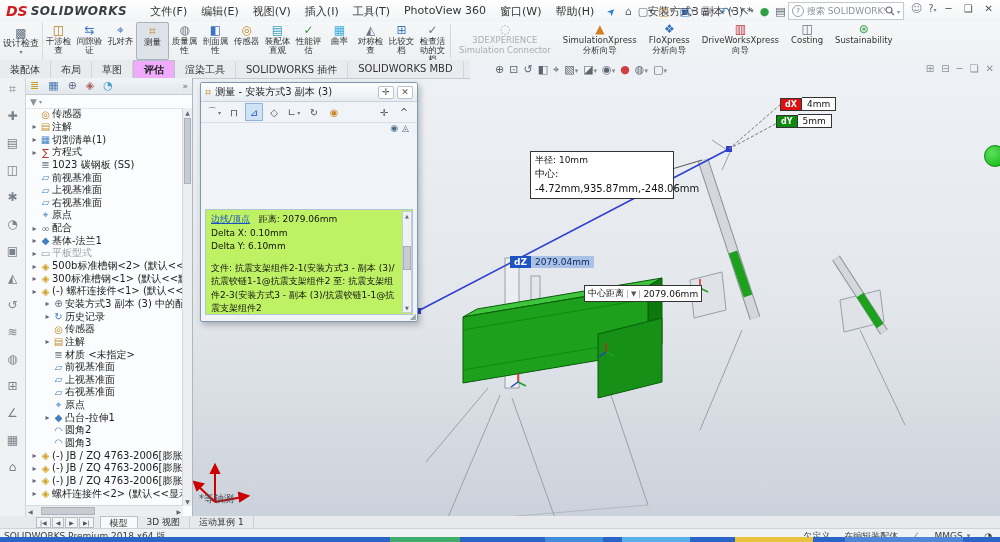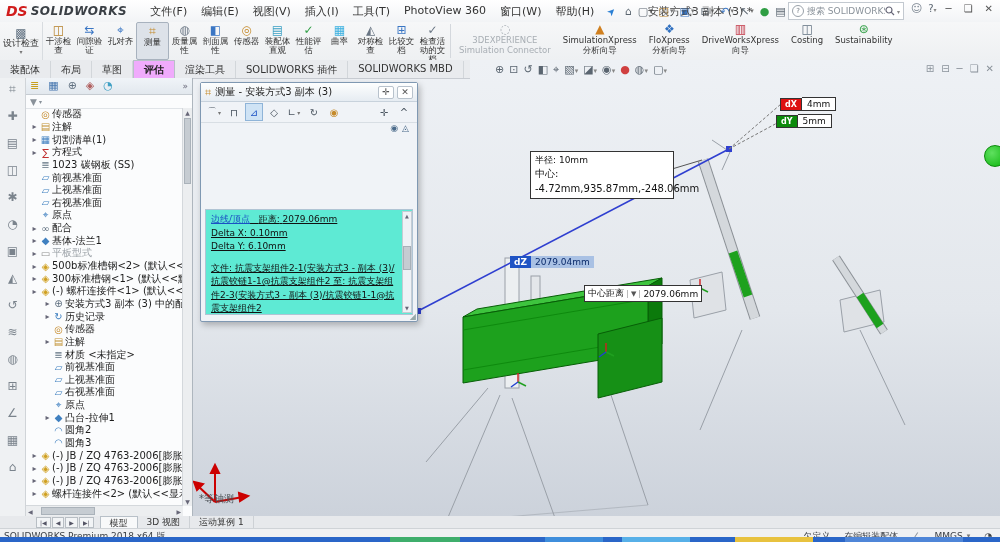--- a/index.html
+++ b/index.html
@@ -107,22 +107,22 @@
   .md-toolbar{height:20px;display:flex;align-items:center;gap:2px;padding:0 4px;border-bottom:1px solid #d8dee4;}
   .md-tool{min-width:16px;height:16px;display:flex;align-items:center;justify-content:center;
            color:#4a5560;font-size:10px;border:1px solid transparent;}
   .md-tool.active{background:#cfe3f5;border:1px solid #8fb4d8;}
   .md-tool .caret{font-size:6px;margin-left:1px;color:#777;}
   .md-sp{flex:1;}
   .md-list{margin:3px 4px 2px 4px;height:68px;background:#cfe9f7;border:1px solid #9ab8cc;overflow:hidden;}
   .md-row{font-size:9px;padding:1px 2px;white-space:nowrap;overflow:hidden;color:#0a1a2a;}
   .md-row.sel{background:#74b9e4;}
   .md-minirow{display:flex;justify-content:flex-end;gap:4px;padding:0 8px;color:#4a6a8a;font-size:9px;height:12px;}
-  .md-results{position:absolute;left:4px;right:4px;top:126px;bottom:6px;background:#5eead4;border:1px solid #b0c4d4;
-              font-size:9px;padding:3px 10px 3px 5px;line-height:1.5;color:#111;overflow:hidden;text-decoration:underline;}
+  .md-results{position:absolute;left:4px;right:4px;top:126px;bottom:6px;background:#bef264;border:1px solid #b0c4d4;
+              font-size:9px;padding:3px 10px 3px 5px;line-height:1.5;color:#111;overflow:hidden;}
   .md-results .lnk{color:#1a51c4;text-decoration:underline;}
   .md-ctx{margin-top:8px;line-height:1.5;}
   .md-vsb{position:absolute;right:5px;top:128px;bottom:8px;width:8px;background:#eef2f6;border:1px solid #c4ccd4;}
   .md-vsb .thumb{position:absolute;left:0;right:0;top:34px;height:22px;background:#c6ccd2;border:1px solid #a8b0b8;}
   .md-vsb .sar{position:absolute;left:0;right:0;font-size:5px;text-align:center;color:#667;}
   .md-grip{position:absolute;right:1px;bottom:0px;font-size:8px;color:#9aa;}
   
   .bottomtabs{left:0;top:515px;width:1000px;height:13px;background:#e7e9ec;border-top:1px solid #c8ccd2;
               display:flex;align-items:center;font-size:9px;color:#333;}
   .media{display:flex;gap:1px;margin-left:36px;}

